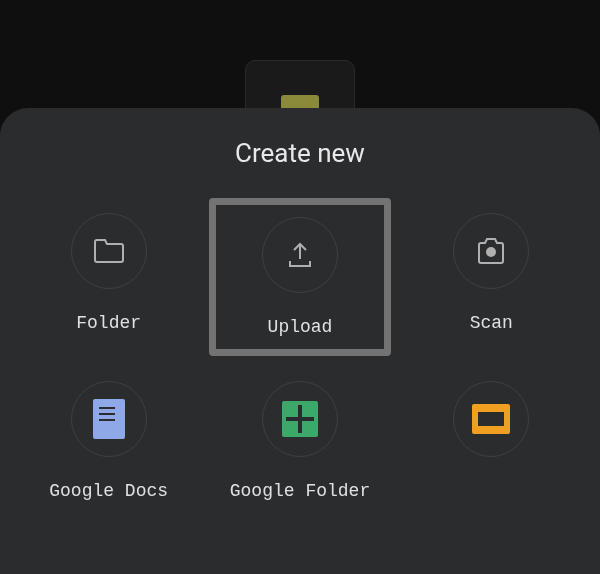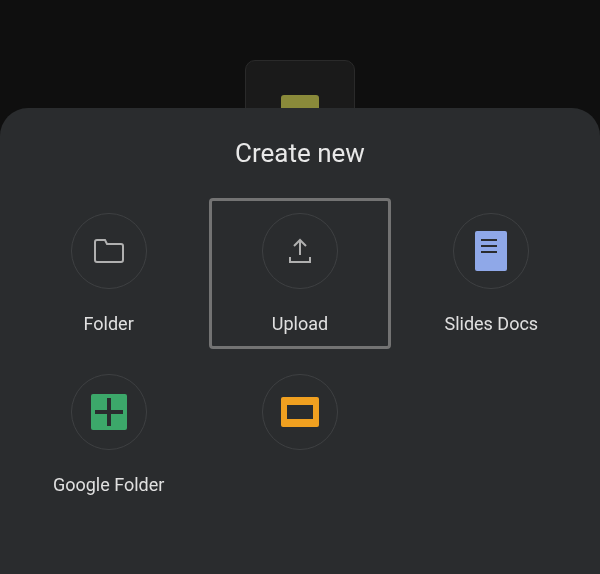--- a/index.html
+++ b/index.html
@@ -70,41 +70,42 @@
       display: flex;
       flex-direction: column;
       align-items: center;
       justify-content: flex-start;
       padding: 15px 5px;
       cursor: pointer;
       position: relative;
     }
     
     .option.highlighted {
-      border: 3px solid #737373;
+      border: 7px solid #737373;
       border-radius: 4px;
       padding: 12px 2px;
     }
     
     .icon-circle {
       width: 76px;
       height: 76px;
       border-radius: 50%;
       border: 1px solid #3e4042;
       display: flex;
       align-items: center;
       justify-content: center;
       margin-bottom: 24px;
     }
     
     .option-label {
       color: #e0e0e0;
       font-size: 18px;
       font-weight: 400;
       text-align: right;
+      font-family: Liberation Mono, monospace;
     }
     
     
     .folder-svg {
       width: 32px;
       height: 26px;
       stroke: #b0b0b0;
       stroke-width: 2;
       fill: none;
     }
@@ -215,26 +216,35 @@
 
     <div class="option highlighted">
       <div class="icon-circle">
         <svg class="upload-svg" viewBox="0 0 28 28">
           <path d="M14 3 L14 18 M8 9 L14 3 L20 9 M4 20 L4 25 L24 25 L24 20"></path>
         </svg>
       </div>
       <span class="option-label">Upload</span>
     </div>
 
+    <div class="option">
+      <div class="icon-circle">
+        <svg class="camera-svg" viewBox="0 0 32 28">
+          <path d="M4 8 L4 24 C4 25 5 26 6 26 L26 26 C27 26 28 25 28 24 L28 8 C28 7 27 6 26 6 L22 6 L20 2 L12 2 L10 6 L6 6 C5 6 4 7 4 8 Z"></path>
+          <circle cx="16" cy="15" r="5" fill="#b0b0b0" stroke="none"></circle>
+        </svg>
+      </div>
+      <span class="option-label">Scan</span>
+    </div>
 
     <div class="option">
       <div class="icon-circle">
         <div class="docs-icon"></div>
       </div>
-      <span class="option-label">Slides Docs</span>
+      <span class="option-label">Google Docs</span>
     </div>
 
     <div class="option">
       <div class="icon-circle">
         <div class="sheets-icon"></div>
       </div>
       <span class="option-label">Google Folder</span>
     </div>
 
     <div class="option">

